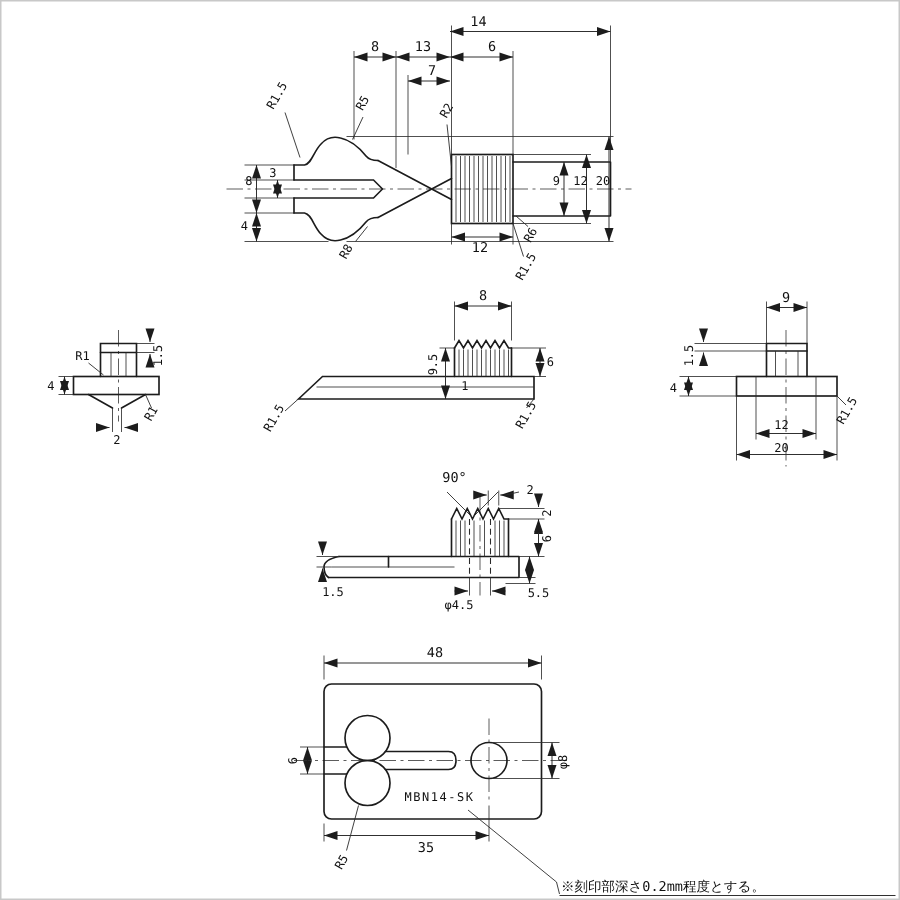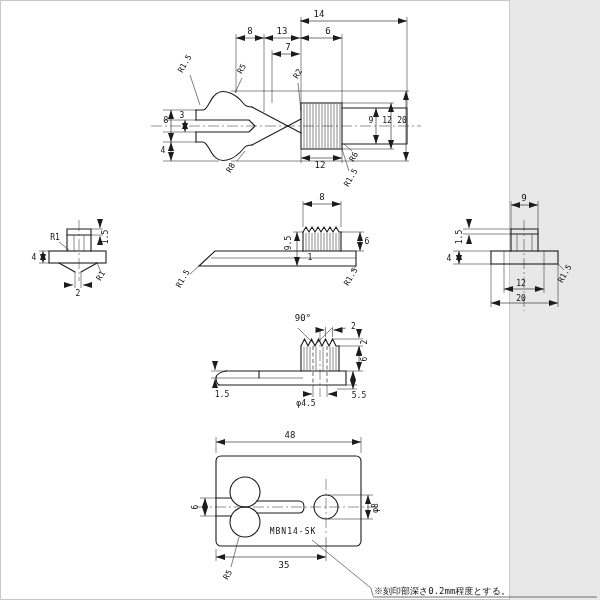--- a/index.html
+++ b/index.html
@@ -1,17 +1,17 @@
 <!DOCTYPE html>
 <html><head>
 <meta charset="utf-8">
 <style>
   html,body{margin:0;padding:0;background:#e8e8e8;}
   .sheet{
-    width:510px;height:600px;position:relative;background:#ffffff;
+    width:600px;height:600px;position:relative;background:#ffffff;
     border:1px solid #c8c8c8;box-sizing:border-box;
     font-family:"DejaVu Sans Mono","Liberation Mono",monospace;
   }
   svg{display:block}
   
   .ol{stroke:#1c1c1c;stroke-width:1.1;fill:none;stroke-linecap:round}
   .thin{stroke:#2a2a2a;stroke-width:0.55;fill:none}
   .dim{stroke:#2a2a2a;stroke-width:0.65;fill:none}
   .cl{stroke:#3a3a3a;stroke-width:0.55;fill:none;stroke-dasharray:11 3 2 3}
   .hid{stroke:#2a2a2a;stroke-width:0.7;fill:none;stroke-dasharray:4 2.5}

